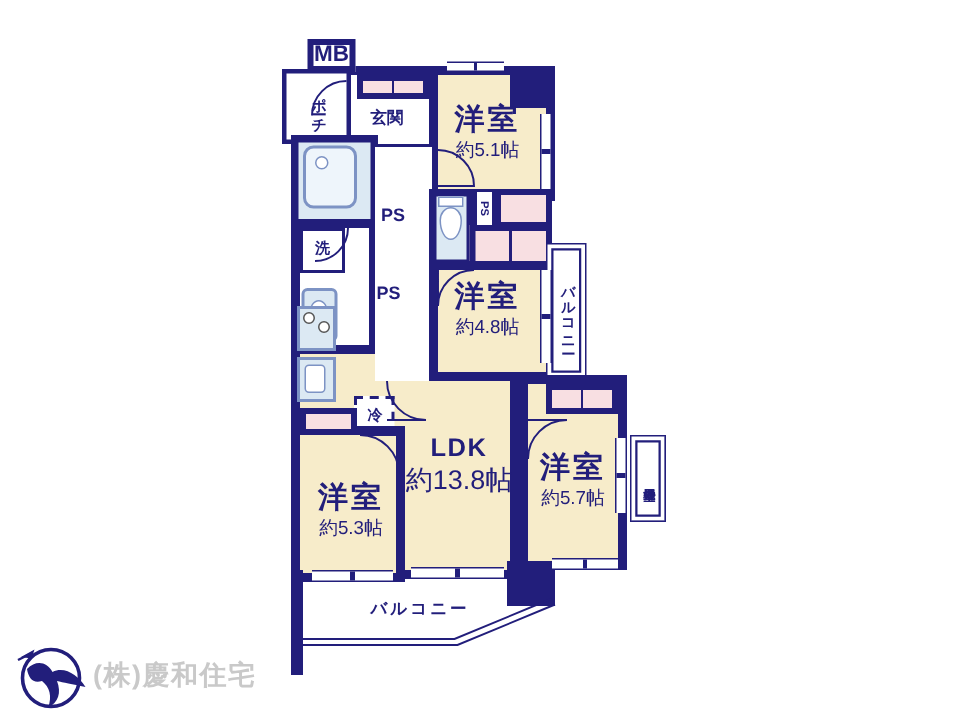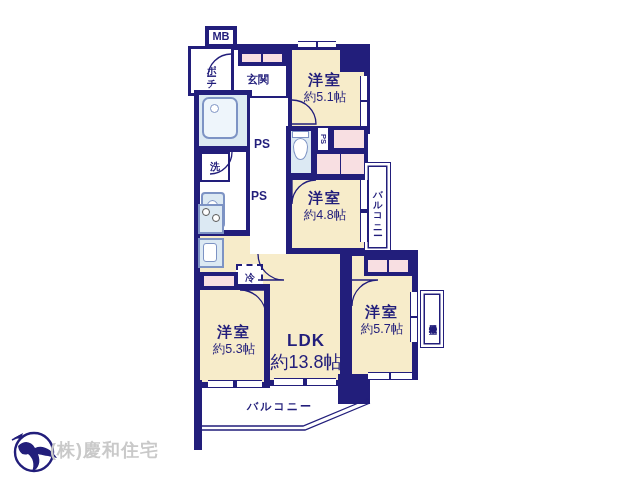--- a/index.html
+++ b/index.html
@@ -16,21 +16,21 @@
     color:var(--wall);overflow:hidden;
   }
   .abs{position:absolute;box-sizing:border-box;}
   .room{border:6px solid var(--wall);background:var(--cream);}
   .whiteroom{border:6px solid var(--wall);background:#ffffff;}
   .wet{border:5px solid var(--wall);background:var(--blue);}
   .closet{border:4px solid var(--wall);background:var(--pink);}
   .wallblock{background:var(--wall);}
   .lbl{position:absolute;transform:translate(-50%,-50%);white-space:nowrap;
        color:var(--wall);text-align:center;line-height:1.25;}
-  .roomname{font-size:15px;font-weight:bold;letter-spacing:2px;}
+  .roomname{font-size:20px;font-weight:bold;letter-spacing:2px;}
   .roomsize{font-size:12.5px;font-weight:normal;}
   .small{font-size:10px;font-weight:bold;}
   .vert{writing-mode:vertical-rl;text-orientation:mixed;transform:translate(-50%,-50%);}
   .win-h{background:#ffffff;border-top:1.5px solid var(--wall);border-bottom:1.5px solid var(--wall);
          background-image:linear-gradient(90deg,transparent 47%,var(--wall) 47%,var(--wall) 53%,transparent 53%);}
   .win-v{background:#ffffff;border-left:1.5px solid var(--wall);border-right:1.5px solid var(--wall);
          background-image:linear-gradient(180deg,transparent 47%,var(--wall) 47%,var(--wall) 53%,transparent 53%);}
   .dbl{background:#fff;border:1.5px solid var(--wall);box-shadow:inset 0 0 0 2.5px #fff, inset 0 0 0 4px var(--wall);}
   svg{display:block;}
 </style>
@@ -108,52 +108,52 @@
     <path d="M 232 152 A 22 22 0 0 1 210 174"></path>
     <path d="M 316 180 A 24 24 0 0 0 292 204 L 292 180"></path>
     <path d="M 258 254 A 26 26 0 0 0 284 280 L 258 280"></path>
     <path d="M 266 316 A 26 26 0 0 0 240 290 L 266 290"></path>
     <path d="M 352 306 A 26 26 0 0 1 378 280 L 352 280"></path>
     <polyline points="202,430 305,430 370,403"></polyline>
     <polyline points="202,426 303,426 368,399"></polyline>
   </g>
 </svg>
 
-<div class="lbl small" style="left:221px;top:37px;font-size:11px;">MB</div>
+<div class="lbl small" style="left:221px;top:37px;font-size:15px;">MB</div>
 <div class="lbl vert small" style="left:211px;top:71px;font-size:10px;letter-spacing:1px;">ポーチ</div>
 <div class="lbl small" style="left:258px;top:80px;font-size:11px;">玄関</div>
 <div class="lbl small" style="left:215px;top:167px;">洗</div>
 <div class="lbl" style="left:262px;top:144px;font-size:12px;font-weight:bold;">PS</div>
 <div class="lbl" style="left:259px;top:196px;font-size:12px;font-weight:bold;">PS</div>
 <div class="lbl vert" style="left:323px;top:139px;font-size:7.5px;font-weight:bold;">PS</div>
 <div class="lbl small" style="left:250px;top:278px;">冷</div>
 <div class="lbl vert" style="left:378px;top:207px;font-size:9.5px;font-weight:bold;letter-spacing:1px;">バルコニー</div>
 <div class="lbl vert" style="left:432px;top:319px;font-size:8px;font-weight:bold;">室外機置場</div>
 <div class="lbl" style="left:280px;top:407px;font-size:11px;font-weight:bold;letter-spacing:2px;">バルコニー</div>
 
 <div class="lbl" style="left:325px;top:88px;">
   <div class="roomname">洋室</div>
   <div class="roomsize">約5.1帖</div>
 </div>
 <div class="lbl" style="left:325px;top:206px;">
   <div class="roomname">洋室</div>
   <div class="roomsize">約4.8帖</div>
 </div>
-<div class="lbl" style="left:306px;top:310px;margin-top:42px;">
+<div class="lbl" style="left:306px;top:310px;">
   <div class="roomname" style="font-size:17px;letter-spacing:1px;">LDK</div>
   <div class="roomsize" style="font-size:18px;">約13.8帖</div>
 </div>
 <div class="lbl" style="left:234px;top:340px;">
   <div class="roomname">洋室</div>
   <div class="roomsize">約5.3帖</div>
 </div>
 <div class="lbl" style="left:382px;top:320px;">
   <div class="roomname">洋室</div>
   <div class="roomsize">約5.7帖</div>
 </div>
 
 <svg class="abs" width="56" height="54" style="left:8px;top:424px;" viewBox="0 0 56 54">
   <circle cx="26" cy="28" r="19" fill="none" stroke="#221e7b" stroke-width="2.4"></circle>
   <path d="M6 14 L15 9 L13 15 Z" fill="#221e7b"></path>
   <path d="M4 16 L14 11" stroke="#221e7b" stroke-width="1.6"></path>
   <path d="M10 22 C 16 16, 23 17, 27 24 C 35 20, 44 26, 49 34 C 40 32, 34 31, 30 30 C 33 38, 31 44, 24 48 C 27 40, 25 34, 20 30 C 14 32, 11 28, 10 22 Z" fill="#221e7b"></path>
 </svg>
-<div class="abs" style="left:50px;top:438px;font-size:18px;font-weight:bold;color:var(--gray);letter-spacing:1px;">(株)慶和住宅</div>
+<div class="abs" style="left:62px;top:438px;font-size:18px;font-weight:bold;color:var(--gray);letter-spacing:1px;">(株)慶和住宅</div>
 
 </body></html>

